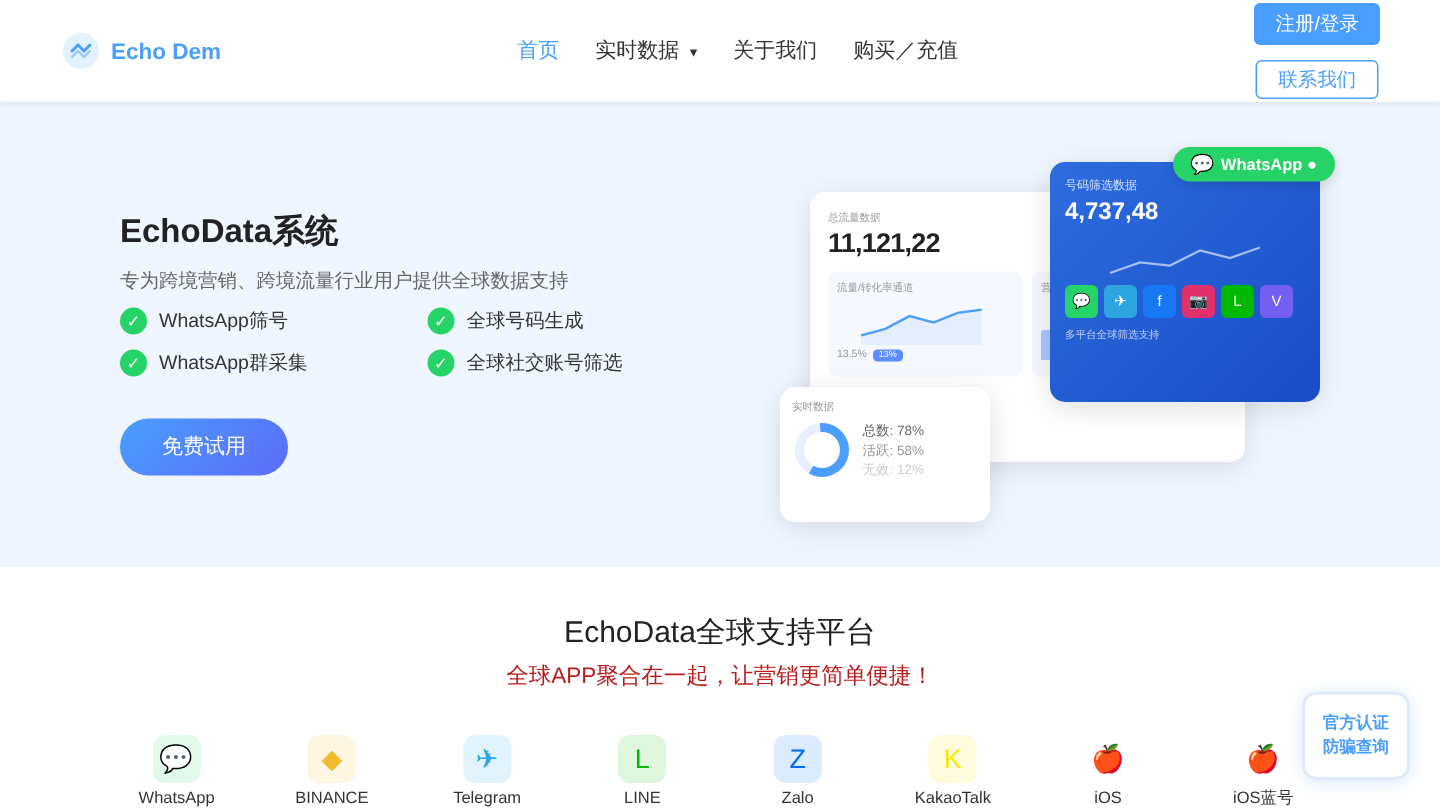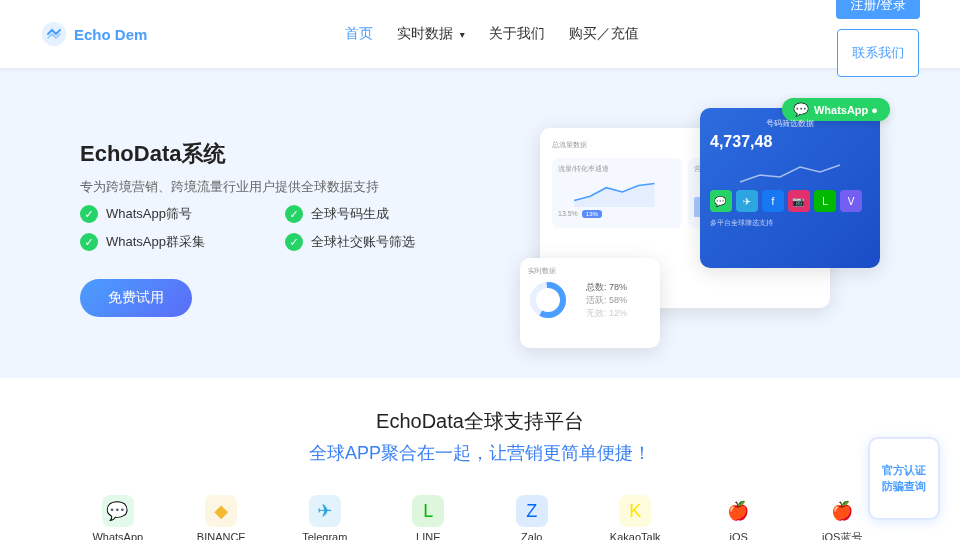--- a/index.html
+++ b/index.html
@@ -67,21 +67,21 @@
     .btn-register {
       padding: 5px 14px;
       background: #4a9eff;
       color: #fff;
       border: none;
       border-radius: 4px;
       font-size: 13px;
       cursor: pointer;
     }
     .btn-contact {
-      padding: 14px 14px;
+      padding: 3px 14px;
       background: #fff;
       color: #4a9eff;
       border: 1px solid #4a9eff;
       border-radius: 4px;
       font-size: 13px;
       cursor: pointer;
     }
 
     
     .hero {
@@ -225,21 +225,20 @@
       top: 0;
       right: 0;
       padding: 10px;
       background: linear-gradient(135deg, #2d6cdf, #1a4dc7);
       color: #fff;
     }
     .mock-overlay-title {
       font-size: 8px;
       opacity: 0.8;
       margin-bottom: 4px;
-      text-align: center;
     }
     .mock-overlay-num {
       font-size: 16px;
       font-weight: 700;
       margin-bottom: 6px;
     }
     .mock-app-icons {
       display: flex;
       gap: 4px;
       flex-wrap: wrap;
@@ -284,22 +283,22 @@
       padding: 30px 60px 20px;
       text-align: center;
     }
     .section-title {
       font-size: 20px;
       font-weight: 400;
       color: #222;
       margin-bottom: 6px;
     }
     .section-subtitle {
-      font-size: 18px;
-      color: #3b82f6;
+      font-size: 15px;
+      color: #b91c1c;
       margin-bottom: 24px;
     }
     .app-grid {
       display: grid;
       grid-template-columns: repeat(8, 1fr);
       gap: 10px 8px;
       max-width: 820px;
       margin: 0 auto;
     }
     .app-item {
@@ -329,21 +328,21 @@
     }
 
     
     .trust-badge {
       position: fixed;
       bottom: 20px;
       right: 20px;
       background: #fff;
       border: 2px solid #e0e8ff;
       border-radius: 10px;
-      padding: 24px 12px;
+      padding: 12px 12px;
       font-size: 11px;
       color: #4a9eff;
       text-align: center;
       font-weight: 600;
       line-height: 1.4;
       box-shadow: 0 2px 12px rgba(74,158,255,0.2);
       cursor: pointer;
     }
 
     
@@ -448,20 +447,21 @@
         <div class="dot-d"></div>
         <div class="dot-d"></div>
         <div class="dot-d"></div>
         <div class="dot-d"></div>
     </div>
 
     <div class="dashboard-mockup">
 
       <div class="mock-card mock-main">
         <div style="font-size:7px;color:#999;margin-bottom:2px;">总流量数据</div>
+        <div class="mock-big-num">11,121,22</div>
         <div class="mock-chart-area">
           <div class="mock-chart-left">
             <div style="font-size:7px;color:#999;margin-bottom:3px;">流量/转化率通道</div>
             <svg class="line-chart-svg" viewBox="0 0 80 28">
               <polyline points="0,22 15,18 30,10 45,14 60,8 75,6" fill="none" stroke="#4a9eff" stroke-width="1.5"></polyline>
               <polyline points="0,22 15,18 30,10 45,14 60,8 75,6 75,28 0,28" fill="#4a9eff" opacity="0.1"></polyline>
             </svg>
             <div style="display:flex;gap:4px;font-size:7px;color:#999;">
               <span>13.5%</span>
               <span style="background:#5b8cff;color:#fff;padding:1px 4px;border-radius:3px;font-size:6px;">13%</span>
@@ -497,21 +497,21 @@
           <div class="mock-app-icon" style="background:#1877f2;">f</div>
           <div class="mock-app-icon" style="background:#e1306c;">📷</div>
           <div class="mock-app-icon" style="background:#00b900;">L</div>
           <div class="mock-app-icon" style="background:#7360f2;">V</div>
         </div>
         <div style="margin-top:6px;font-size:7px;opacity:0.7;">多平台全球筛选支持</div>
       </div>
 
       <div class="mock-card mock-small-card">
         <div style="font-size:7px;color:#999;margin-bottom:4px;">实时数据</div>
-        <div style="display:flex;align-items:flex-end;gap:18px;">
+        <div style="display:flex;align-items:flex-end;gap:7px;">
           <svg viewBox="0 0 40 40" width="40" height="40">
             <circle cx="20" cy="20" r="15" fill="none" stroke="#e8f0ff" stroke-width="6"></circle>
             <circle cx="20" cy="20" r="15" fill="none" stroke="#4a9eff" stroke-width="6" stroke-dasharray="56 38" stroke-dashoffset="25"></circle>
           </svg>
           <div>
             <div style="font-size:9px;color:#666;">总数: 78%</div>
             <div style="font-size:9px;color:#999;">活跃: 58%</div>
             <div style="font-size:9px;color:#ccc;">无效: 12%</div>
           </div>
         </div>

